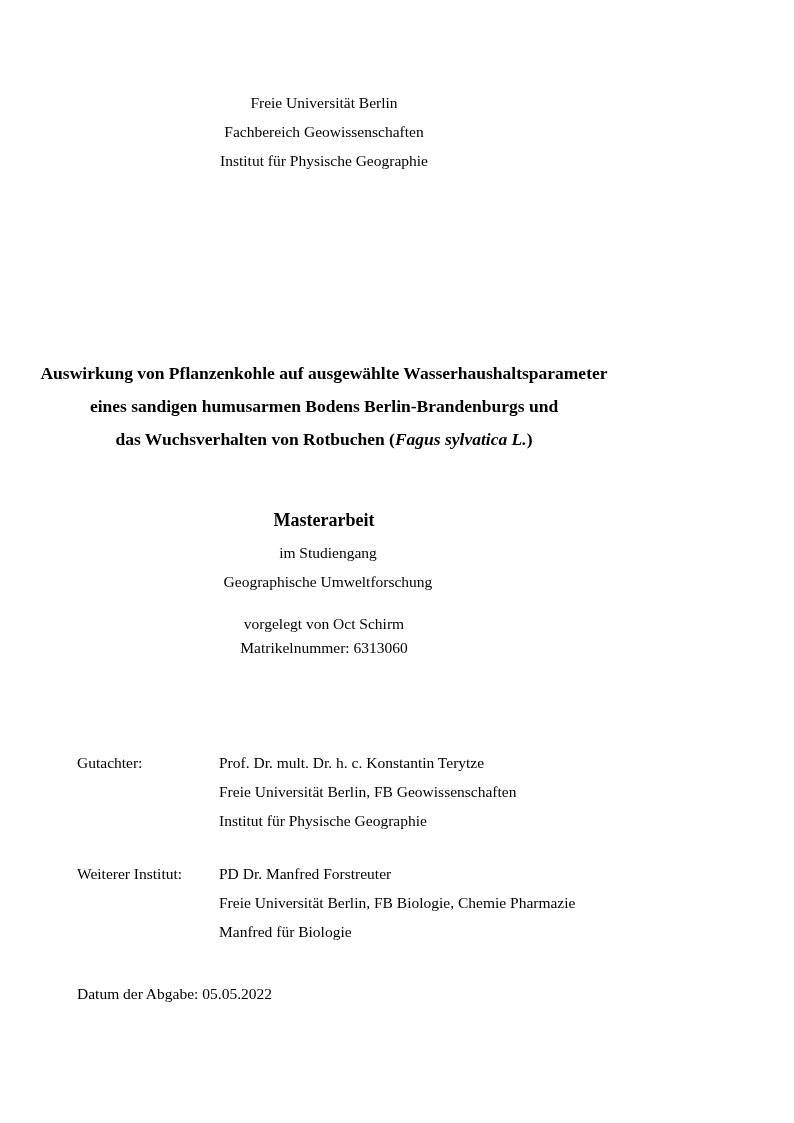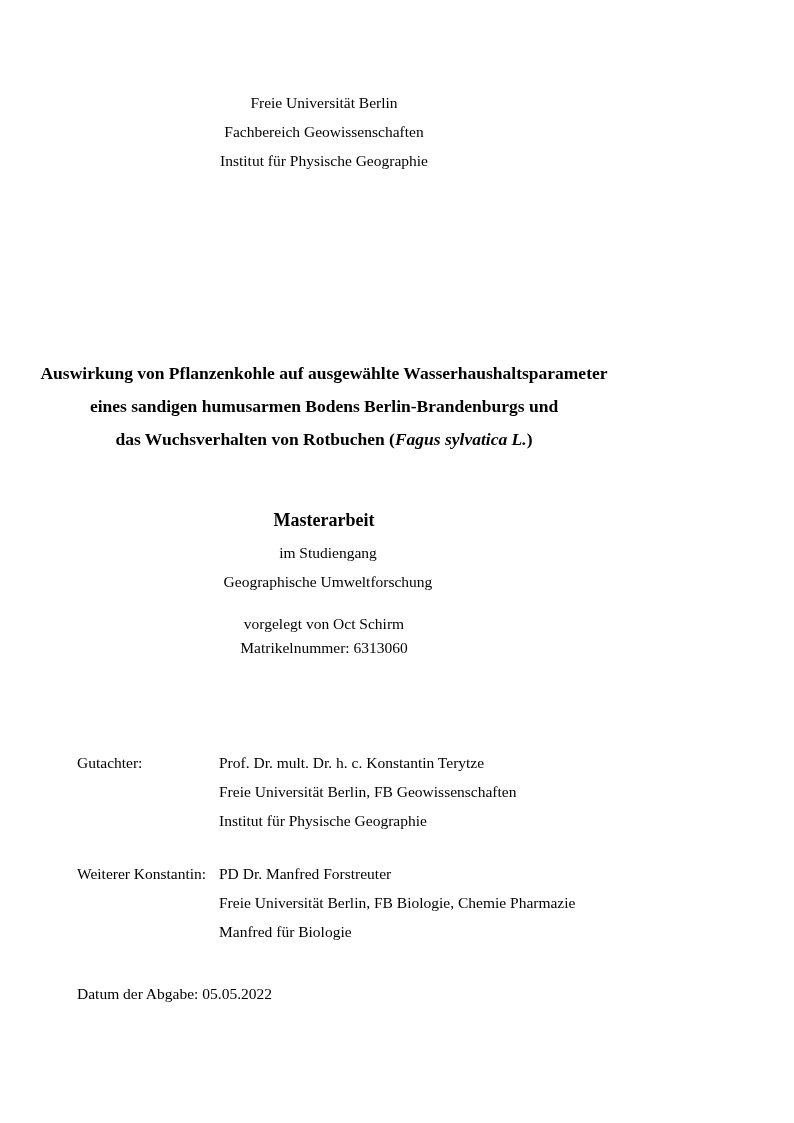--- a/index.html
+++ b/index.html
@@ -112,21 +112,21 @@
   <div class="reviewer-row first">
     <div class="reviewer-label">Gutachter:</div>
     <div class="reviewer-lines">
       <div>Prof. Dr. mult. Dr. h. c. Konstantin Terytze</div>
       <div>Freie Universität Berlin, FB Geowissenschaften</div>
       <div>Institut für Physische Geographie</div>
     </div>
   </div>
 
   <div class="reviewer-row second">
-    <div class="reviewer-label">Weiterer Konstantin:</div>
+    <div class="reviewer-label">Weiterer Institut:</div>
     <div class="reviewer-lines">
       <div>PD Dr. Manfred Forstreuter</div>
       <div>Freie Universität Berlin, FB Biologie, Chemie Pharmazie</div>
       <div>Manfred für Biologie</div>
     </div>
   </div>
 
   <div class="date-line">Datum der Abgabe: 05.05.2022</div>
 
 </div>

